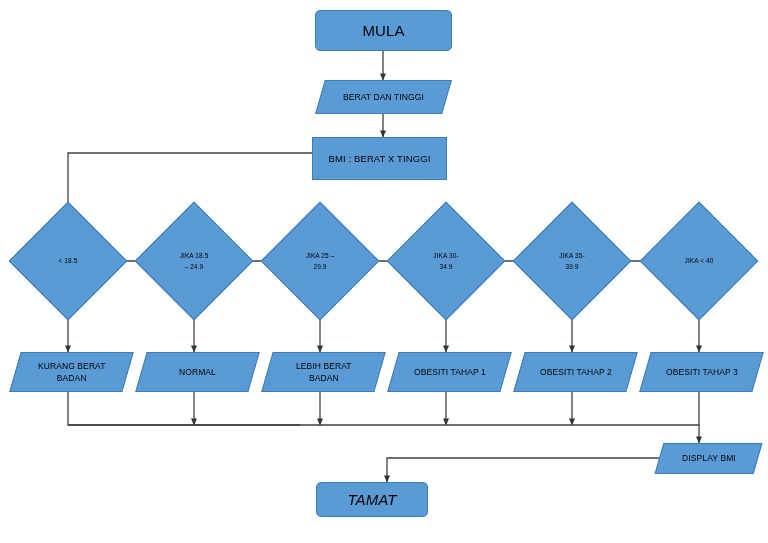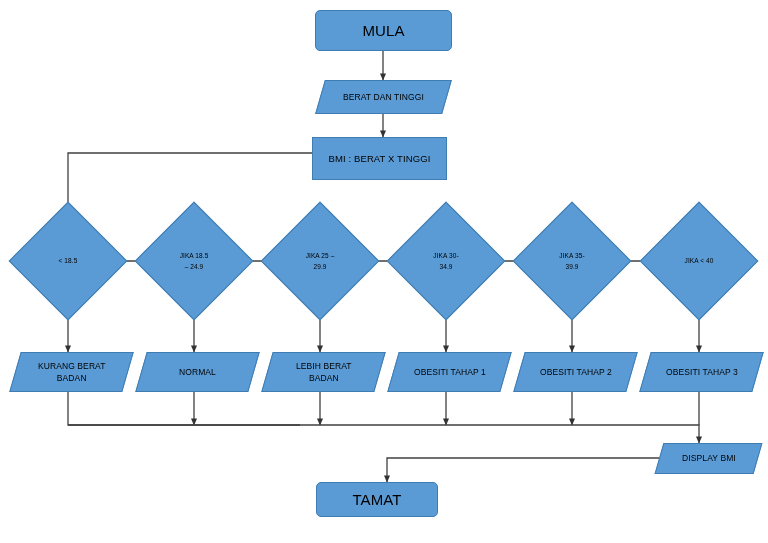--- a/index.html
+++ b/index.html
@@ -187,17 +187,17 @@
     <span class="io-label">OBESITI TAHAP 2</span>
   </div>
   <div class="node io" style="left:645px; top:352px; width:113px; height:40px;">
     <span class="io-label">OBESITI TAHAP 3</span>
   </div>
 
   <div class="node io" style="left:659px; top:443px; width:99px; height:31px;">
     <span class="io-label">DISPLAY BMI</span>
   </div>
 
-  <div class="node terminator" style="left:316px; top:482px; width:122px; height:35px;">
+  <div class="node terminator" style="left:316px; top:482px; width:112px; height:35px;font-style:italic;">
     <span class="node-label">TAMAT</span>
   </div>
 
 </div>
 
 </body></html>

